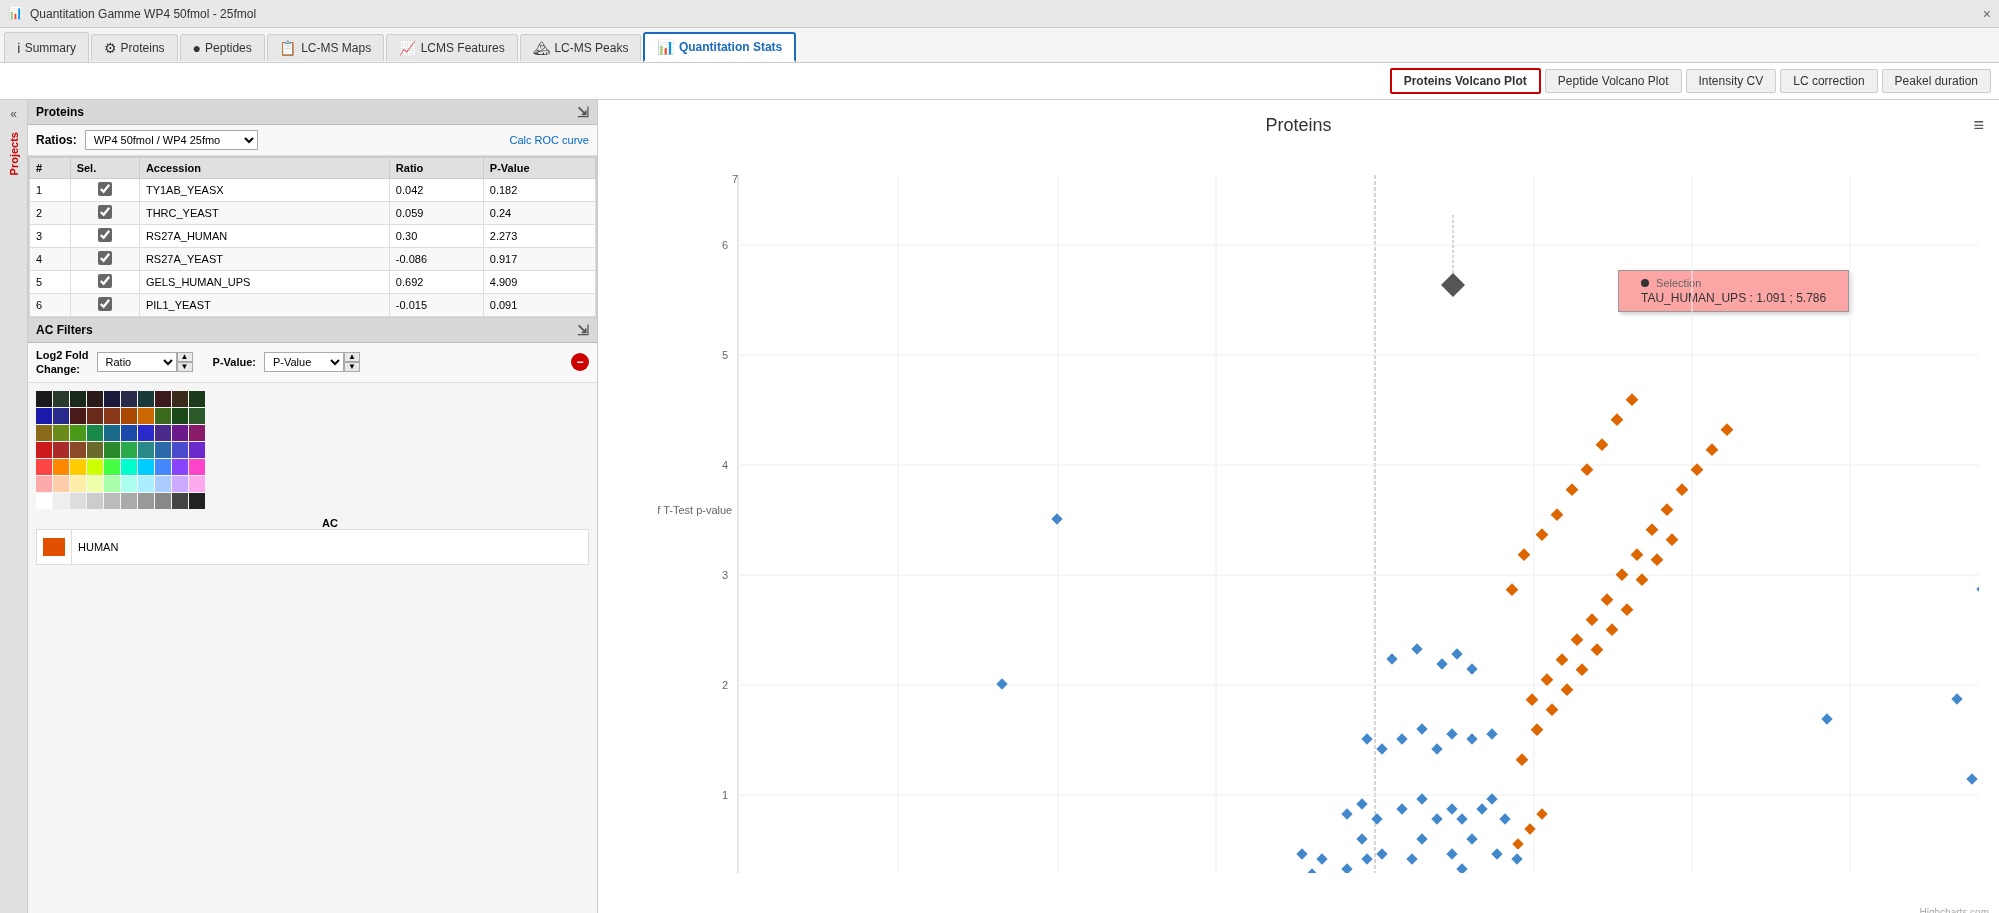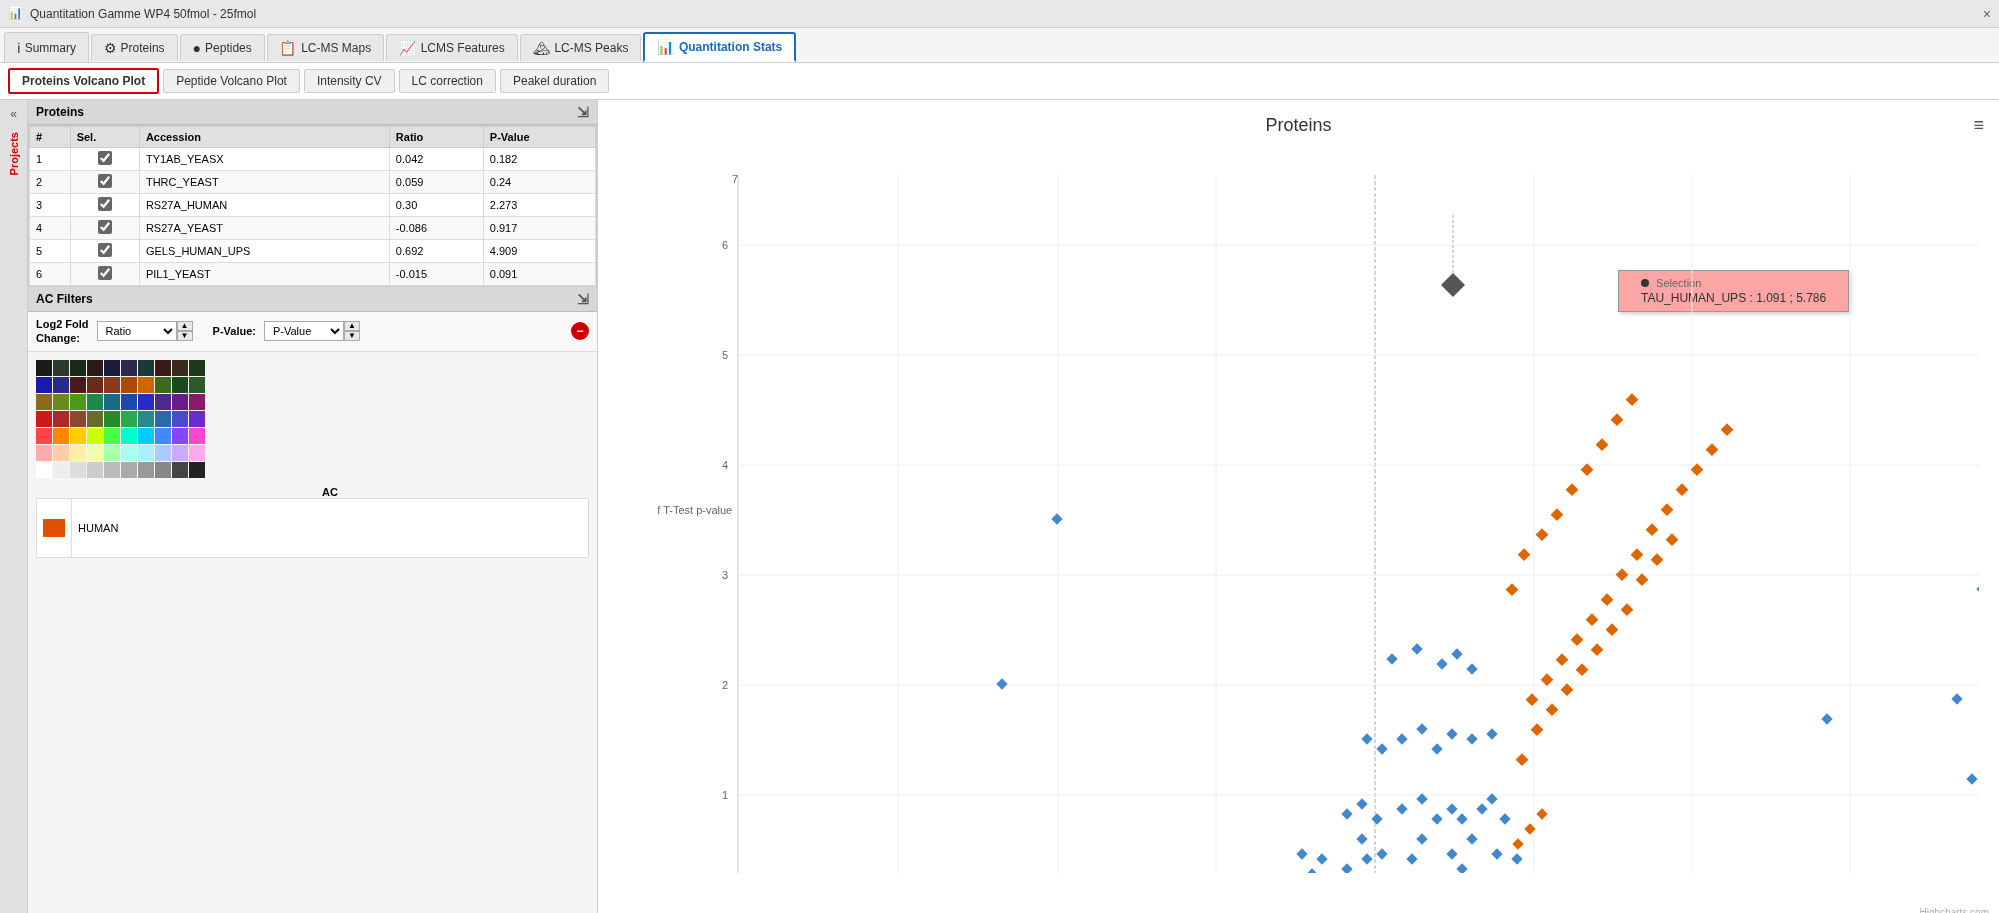--- a/index.html
+++ b/index.html
@@ -31,21 +31,21 @@
     .nav-tab.active {
       background: #fff; border: 2px solid #1a6bbf; border-bottom: 2px solid #fff;
       font-weight: bold; color: #1a6bbf;
     }
     .nav-tab-icon { font-size: 14px; }
 
     
     .sub-tabs {
       display: flex; align-items: center;
       background: #fff; border-bottom: 1px solid #ccc;
-      padding: 5px 8px; gap: 4px;
+      padding: 5px 8px; gap: 4px; justify-content: flex-end;
     }
     .sub-tab {
       padding: 4px 12px; border: 1px solid #ccc;
       background: #f0f0f0; cursor: pointer; font-size: 12px; color: #333;
       border-radius: 2px;
     }
     .sub-tab.active {
       background: #fff; border: 2px solid #cc0000; font-weight: bold;
     }
 
@@ -125,21 +125,21 @@
       display: grid; grid-template-columns: repeat(10, 16px);
       gap: 1px; padding: 8px;
     }
     .color-swatch {
       width: 16px; height: 16px; cursor: pointer; border: 1px solid transparent;
     }
 
     
     .ac-table-wrapper { padding: 0 8px 8px; flex: 1; }
     .ac-table { width: 100%; border-collapse: collapse; font-size: 11px; }
-    .ac-table td { padding: 20px 6px; border: 1px solid #ddd; background: #fff; }
+    .ac-table td { padding: 8px 6px; border: 1px solid #ddd; background: #fff; }
     .ac-color-box { width: 22px; height: 18px; }
 
     
     .chart-panel {
       flex: 1; background: #fff; position: relative; overflow: hidden;
     }
     .chart-title {
       text-align: center; font-size: 18px; color: #333;
       padding: 15px 0 5px;
     }
@@ -243,20 +243,27 @@
   </div>
 
   <div class="left-panel">
 
     <div>
       <div class="section-header">
         <span class="section-header-title">Proteins</span>
         <span class="collapse-btn">⇲</span>
       </div>
 
+      <div class="ratios-row">
+        <span class="ratios-label">Ratios:</span>
+        <select class="ratios-select">
+          <option>WP4 50fmol / WP4 25fmo</option>
+        </select>
+        <span class="calc-roc">Calc ROC curve</span>
+      </div>
 
       <div class="table-wrapper">
         <table class="proteins-table">
           <thead>
             <tr>
               <th>#</th>
               <th>Sel.</th>
               <th>Accession</th>
               <th>Ratio</th>
               <th>P-Value</th>

